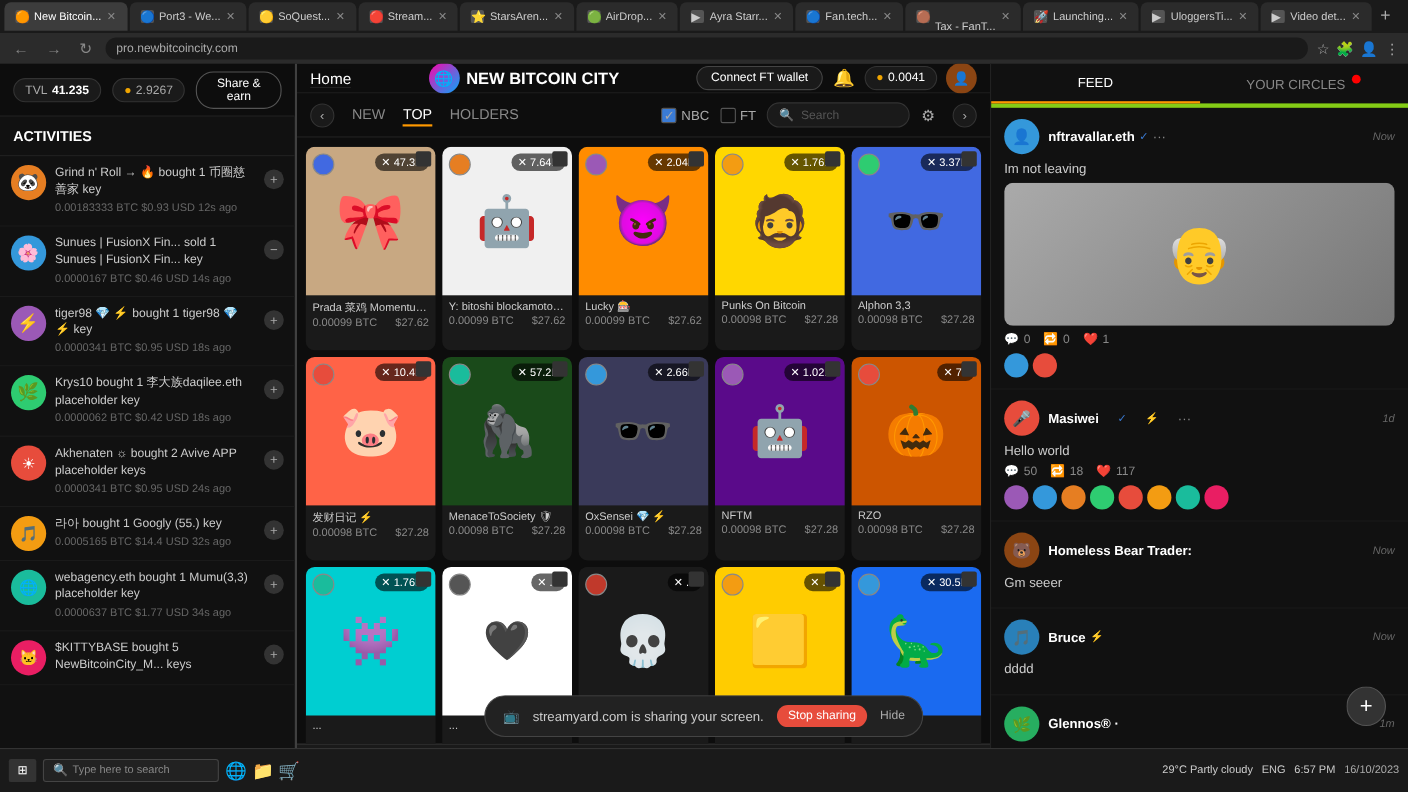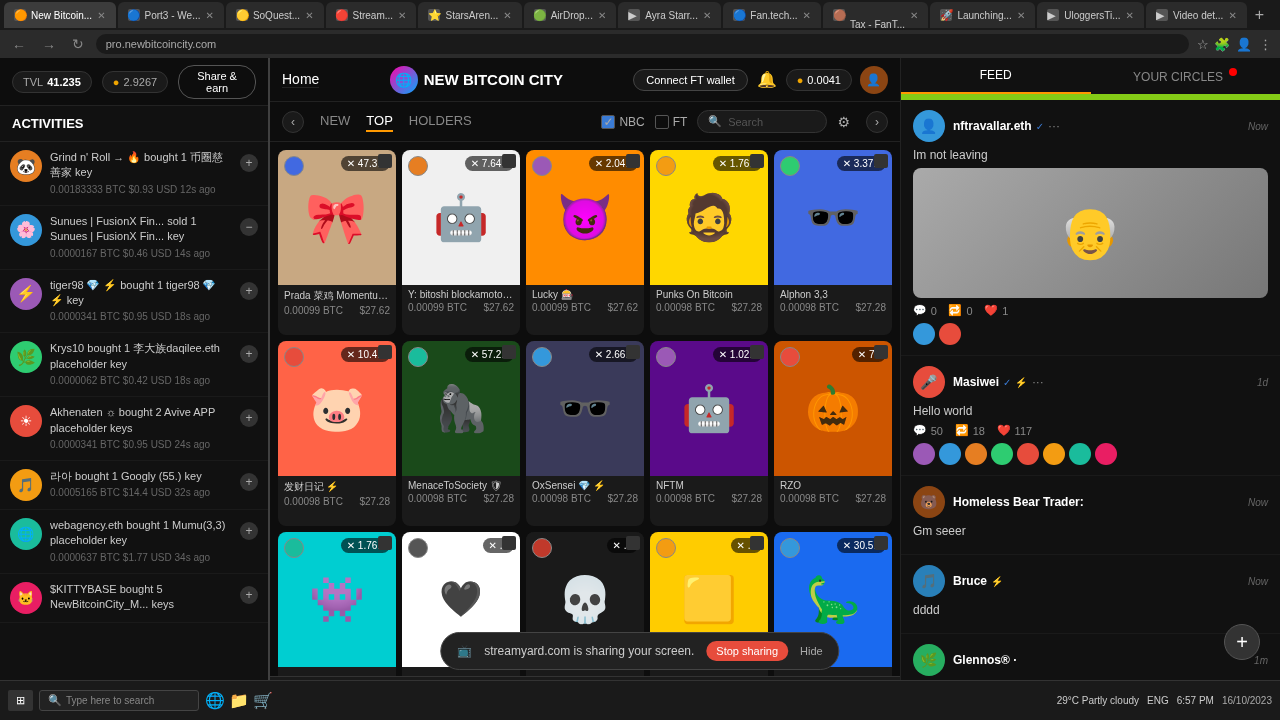--- a/index.html
+++ b/index.html
@@ -60,21 +60,21 @@
     .nft-card { background: #1a1a1a; border-radius: 8px; overflow: hidden; position: relative; cursor: pointer; }
     .nft-img { width: 100%; height: 135px; object-fit: cover; display: flex; align-items: center; justify-content: center; font-size: 40px; }
     .nft-count { position: absolute; top: 6px; right: 6px; background: rgba(0,0,0,0.6); border-radius: 10px; padding: 2px 6px; font-size: 10px; color: #fff; display: flex; align-items: center; gap: 3px; }
     .nft-info { padding: 4px 6px; }
     .nft-name { font-size: 10px; color: #ccc; white-space: nowrap; overflow: hidden; text-overflow: ellipsis; }
     .nft-price { font-size: 10px; color: #888; display: flex; justify-content: space-between; margin-top: 2px; }
     .nft-avatar { position: absolute; top: 6px; left: 6px; width: 20px; height: 20px; border-radius: 50%; background: #555; border: 1px solid #888; }
 
     
     .right-sidebar { width: 380px; background: #111; border-left: 1px solid #222; display: flex; flex-direction: column; overflow: hidden; }
-    .right-tabs { display: flex; border-bottom: 6px solid #84cc16; }
+    .right-tabs { display: flex; border-bottom: 4px solid #84cc16; }
     .right-tab { flex: 1; text-align: center; padding: 10px; font-size: 12px; color: #888; cursor: pointer; }
     .right-tab.active { color: #fff; border-bottom: 2px solid #f90; }
     .feed-content { flex: 1; overflow-y: auto; }
     .feed-post { padding: 10px 12px; border-bottom: 1px solid #1a1a1a; }
     .post-header { display: flex; align-items: center; gap: 8px; margin-bottom: 6px; }
     .post-avatar { width: 32px; height: 32px; border-radius: 50%; background: #555; flex-shrink: 0; }
     .post-username { font-size: 12px; font-weight: bold; color: #fff; }
     .post-time { font-size: 10px; color: #666; margin-left: auto; font-style: italic; }
     .post-text { font-size: 12px; color: #ccc; margin-bottom: 6px; }
     .post-image { width: 100%; border-radius: 8px; height: 120px; background: #2a2a2a; display: flex; align-items: center; justify-content: center; overflow: hidden; margin-bottom: 6px; }
@@ -266,21 +266,21 @@
       <div class="activity-text">
         <span>$KITTYBASE bought 5 NewBitcoinCity_M... keys</span>
         <div class="activity-meta"></div>
       </div>
       <div class="add-btn">+</div>
     </div>
   </div>
 
   <div class="main">
 
-    <div style="display:flex;align-items:center;padding:6px 12px;background:#0d0d0d;border-bottom:1px solid #222;gap:10px;height:44px;">
+    <div style="display:flex;align-items:center;padding:6px 12px;background:#0d0d0d;border-bottom:1px solid #222;gap:10px;height:27px;">
       <div class="home-nav" style="padding:0;">
         <span class="home-tab">Home</span>
       </div>
       <div class="logo-area">
         <div class="logo-circle">🌐</div>
         <span class="logo-text">NEW BITCOIN CITY</span>
       </div>
       <button class="connect-btn">Connect FT wallet</button>
       <div class="nav-icons-right">
         <span style="font-size:16px;cursor:pointer;">🔔</span>
@@ -567,21 +567,21 @@
         <div style="display:flex;margin-top:6px;gap:4px;">
           <div style="width:22px;height:22px;border-radius:50%;background:#3498db;"></div>
           <div style="width:22px;height:22px;border-radius:50%;background:#e74c3c;"></div>
         </div>
       </div>
 
       <div class="feed-post">
         <div class="post-header">
           <div class="post-avatar" style="background:#e74c3c;display:flex;align-items:center;justify-content:center;font-size:14px;">🎤</div>
           <div>
-            <div style="display:flex;align-items:center;gap:4px;">
+            <div style="display:flex;align-items:center;gap:17px;">
               <span class="post-username">Masiwei</span>
               <span class="verified-icon">✓</span>
               <span class="lightning-icon">⚡</span>
               <span style="color:#888;">···</span>
             </div>
           </div>
           <span class="post-time">1d</span>
         </div>
         <div class="post-text">Hello world</div>
         <div class="post-actions">

